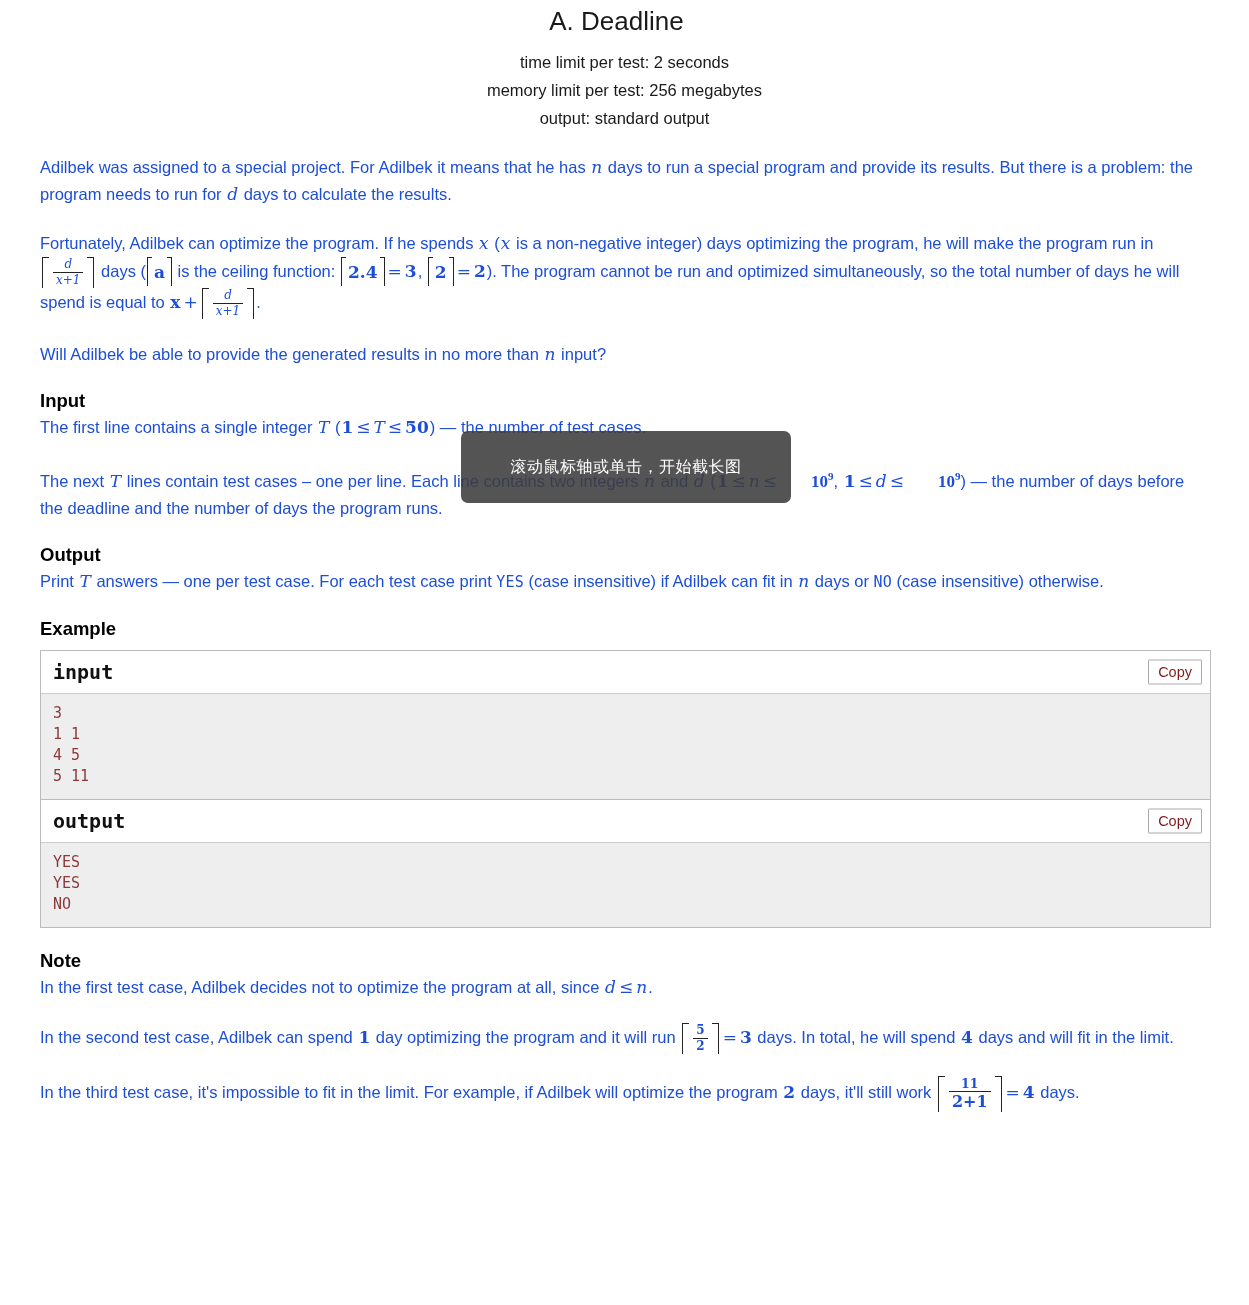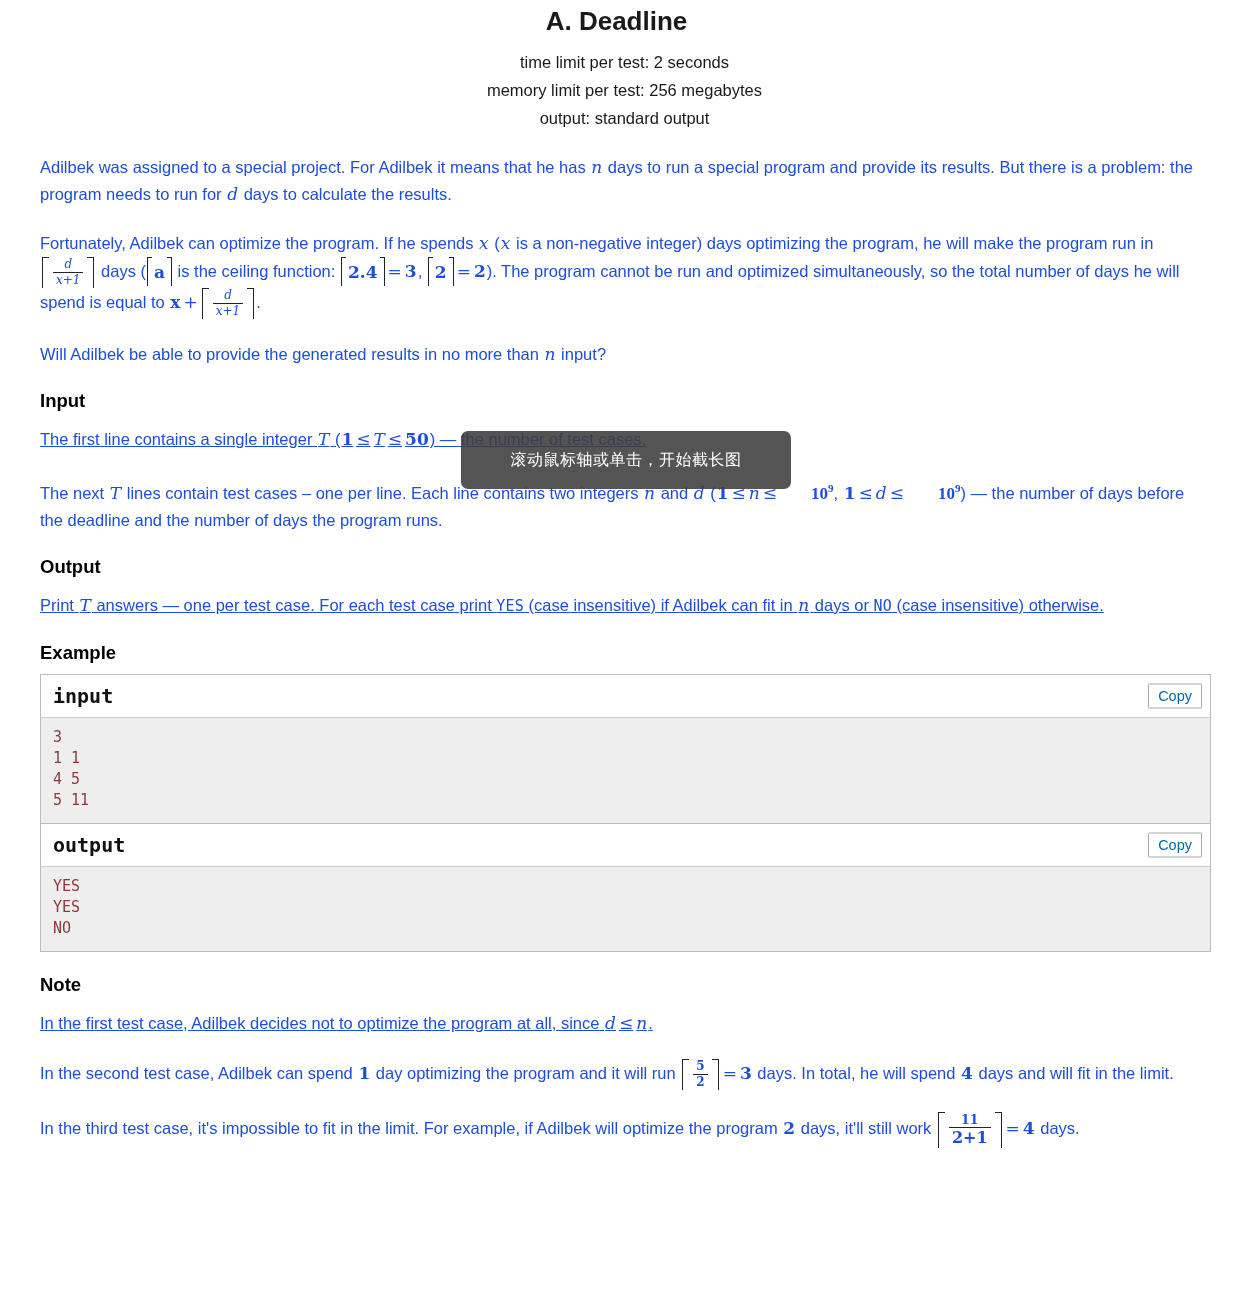--- a/index.html
+++ b/index.html
@@ -23,21 +23,21 @@
     padding: 0;
   }
 
   
   .problem-header {
     text-align: center;
     padding-top: 4px;
   }
   .problem-title {
     font-size: 26px;
-    font-weight: 700;
+    font-weight: 400;
     line-height: 34px;
     margin: 0 16px 10px 0;
     color: #1a1a1a;
   }
   .limit-line {
     font-size: 16.5px;
     line-height: 28px;
     color: #1a1a1a;
   }
 
@@ -46,21 +46,21 @@
     padding: 0 38px 0 40px;
     box-sizing: border-box;
   }
   p.para {
     font-size: 16.5px;
     line-height: 27px;
     margin: 22px 0 0 0;
     text-align: left;
     color: #1d4ed8;
   }
-  p.para.tight { margin-top: 12px; text-decoration: underline; }
+  p.para.tight { margin-top: 0; }
 
   .section-head {
     font-size: 18.5px;
     font-weight: bold;
     margin: 20px 0 0 0;
     line-height: 26px;
     color: #000;
   }
 
   
@@ -184,21 +184,21 @@
     font-weight: bold;
     color: #111;
   }
   .copy-btn {
     position: absolute;
     right: 8px;
     top: 50%;
     transform: translateY(-50%);
     border: 1px solid #a9a9a9;
     background: #fff;
-    color: #0369a1;
+    color: #7f1d1d;
     font-family: "Liberation Sans", sans-serif;
     font-size: 14.5px;
     padding: 3px 9px 4px 9px;
     cursor: pointer;
     border-radius: 1px;
   }
   .sample-data {
     background: #eeeeee;
     padding: 9px 12px 12px 12px;
     font-family: "DejaVu Sans Mono", "Liberation Mono", monospace;
@@ -207,21 +207,21 @@
     color: #8b3a3a;
     white-space: pre;
   }
 
   
   .capture-tooltip {
     position: absolute;
     left: 461px;
     top: 431px;
     width: 330px;
-    height: 58px;
+    height: 72px;
     background: rgba(60, 60, 60, 0.88);
     border-radius: 7px;
     display: flex;
     align-items: center;
     justify-content: center;
     color: #ffffff;
     font-family: "DejaVu Sans", sans-serif;
     font-size: 16px;
     letter-spacing: 0.5px;
     z-index: 50;

